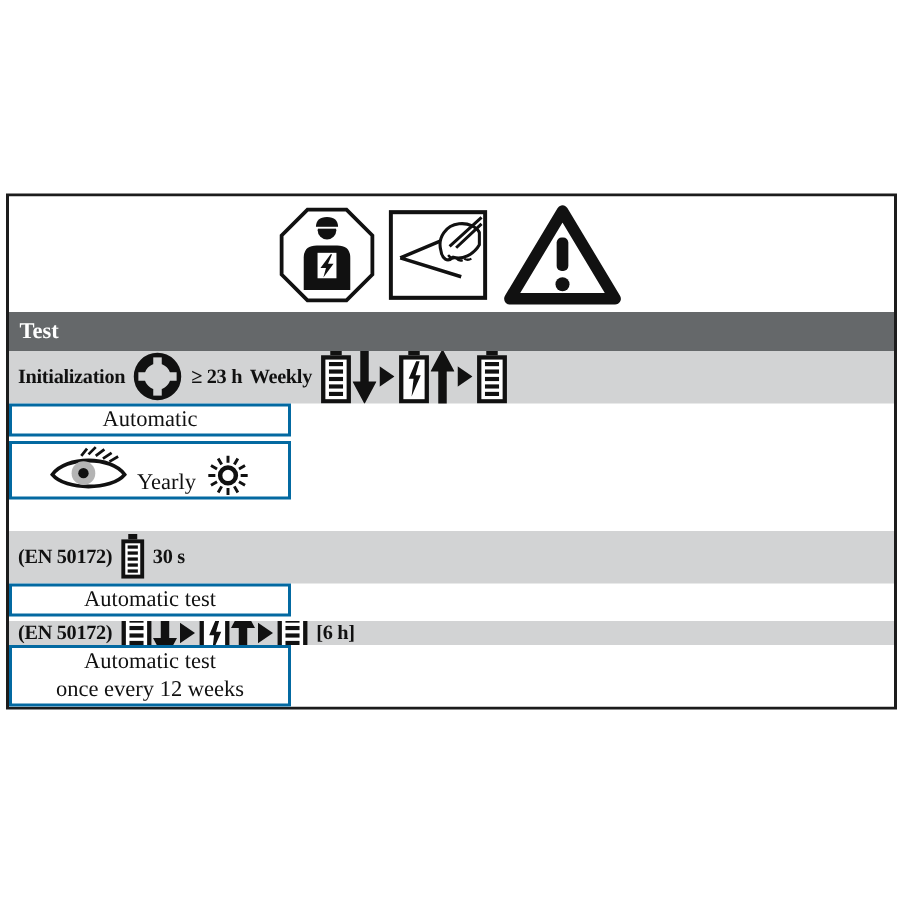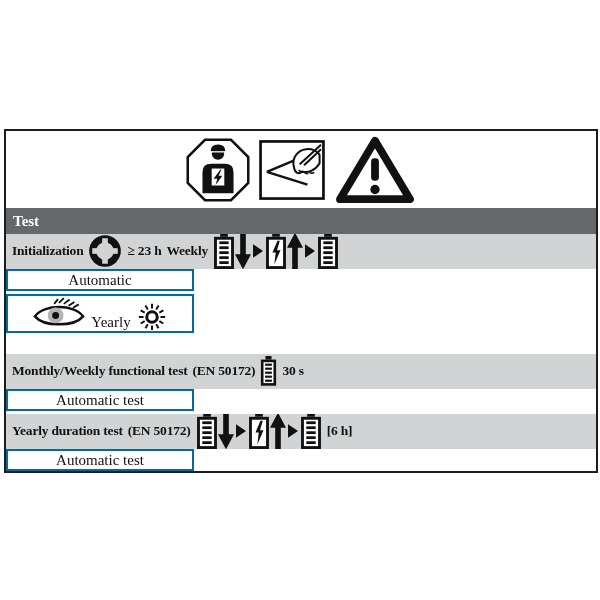--- a/index.html
+++ b/index.html
@@ -164,21 +164,20 @@
               <path d="M25,17 L30,17 M23.8,12.5 L28.1,10 M20.5,9.2 L23,4.9 M16,8 L16,3
                        M11.5,9.2 L9,4.9 M8.2,12.5 L3.9,10 M7,17 L2,17 M8.2,21.5 L3.9,24
                        M11.5,24.8 L9,29.1 M16,26 L16,31 M20.5,24.8 L23,29.1 M23.8,21.5 L28.1,24" stroke="#111" stroke-width="2.1" fill="none"></path>
             </svg>
           </span>
         </div>
       </div>
 
       <div class="row">
         <div class="cell-left">
-          <span>Monthly/Weekly functional test</span>
           <span>(EN 50172)</span>
           <span>
             <svg width="17" height="30" viewBox="0 0 17 30">
               <rect x="5.5" y="0" width="6" height="3.6" fill="#111"></rect>
               <rect x="2.2" y="4.9" width="12.6" height="23.5" fill="#fff" stroke="#111" stroke-width="2.6"></rect>
               <rect x="5.1" y="7.6" width="6.8" height="2.2" fill="#111"></rect>
               <rect x="5.1" y="11.6" width="6.8" height="2.2" fill="#111"></rect>
               <rect x="5.1" y="15.6" width="6.8" height="2.2" fill="#111"></rect>
               <rect x="5.1" y="19.6" width="6.8" height="2.2" fill="#111"></rect>
               <rect x="5.1" y="23.6" width="6.8" height="2.2" fill="#111"></rect>
@@ -188,21 +187,20 @@
         </div>
         <div class="cell-right">
           <span>
             <span>Automatic test</span><br>
           </span>
         </div>
       </div>
 
       <div class="row">
         <div class="cell-left">
-          <span>Yearly duration test</span>
           <span>(EN 50172)</span>
           <span class="batt-seq">
             <span>
               <svg width="22" height="38" viewBox="0 0 23 39">
                 <rect x="7.5" y="0" width="8" height="4.6" fill="#111"></rect>
                 <rect x="2.6" y="6.2" width="17.8" height="30.6" fill="#fff" stroke="#111" stroke-width="3"></rect>
                 <rect x="6.6" y="9.4" width="9.8" height="2.9" fill="#111"></rect>
                 <rect x="6.6" y="14.6" width="9.8" height="2.9" fill="#111"></rect>
                 <rect x="6.6" y="19.8" width="9.8" height="2.9" fill="#111"></rect>
                 <rect x="6.6" y="25" width="9.8" height="2.9" fill="#111"></rect>
@@ -246,19 +244,20 @@
                 <rect x="6.6" y="25" width="9.8" height="2.9" fill="#111"></rect>
                 <rect x="6.6" y="30.2" width="9.8" height="2.9" fill="#111"></rect>
               </svg>
             </span>
           </span>
           <span>[6 h]</span>
         </div>
         <div class="cell-right">
           <span>
             <span>Automatic test</span><br>
+            <span>once every 12 weeks</span>
           </span>
         </div>
       </div>
     </div>
 
   </div>
 </div>
 
 </body></html>

